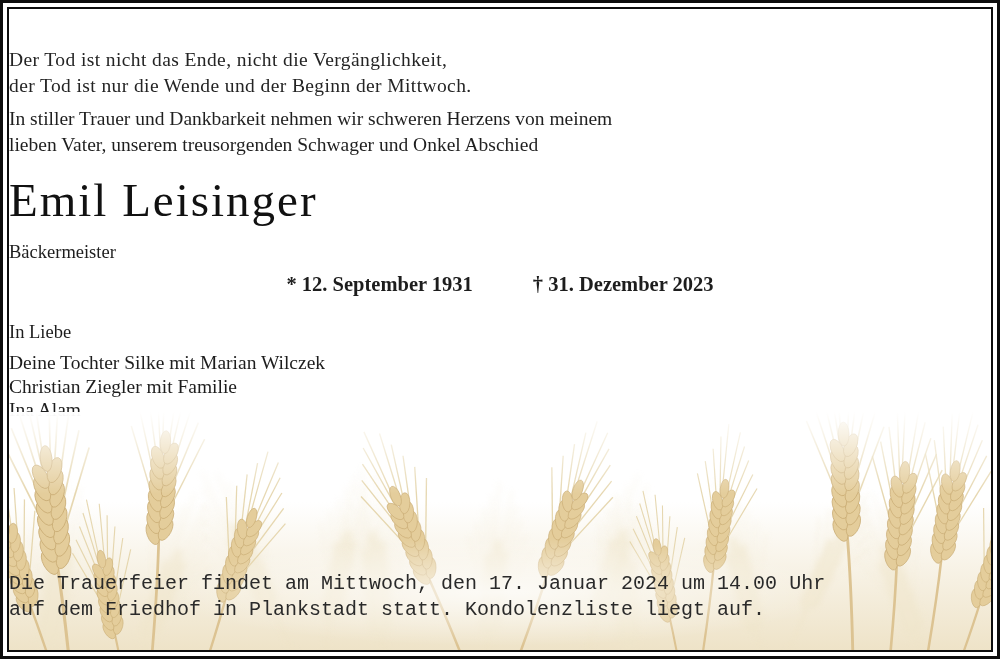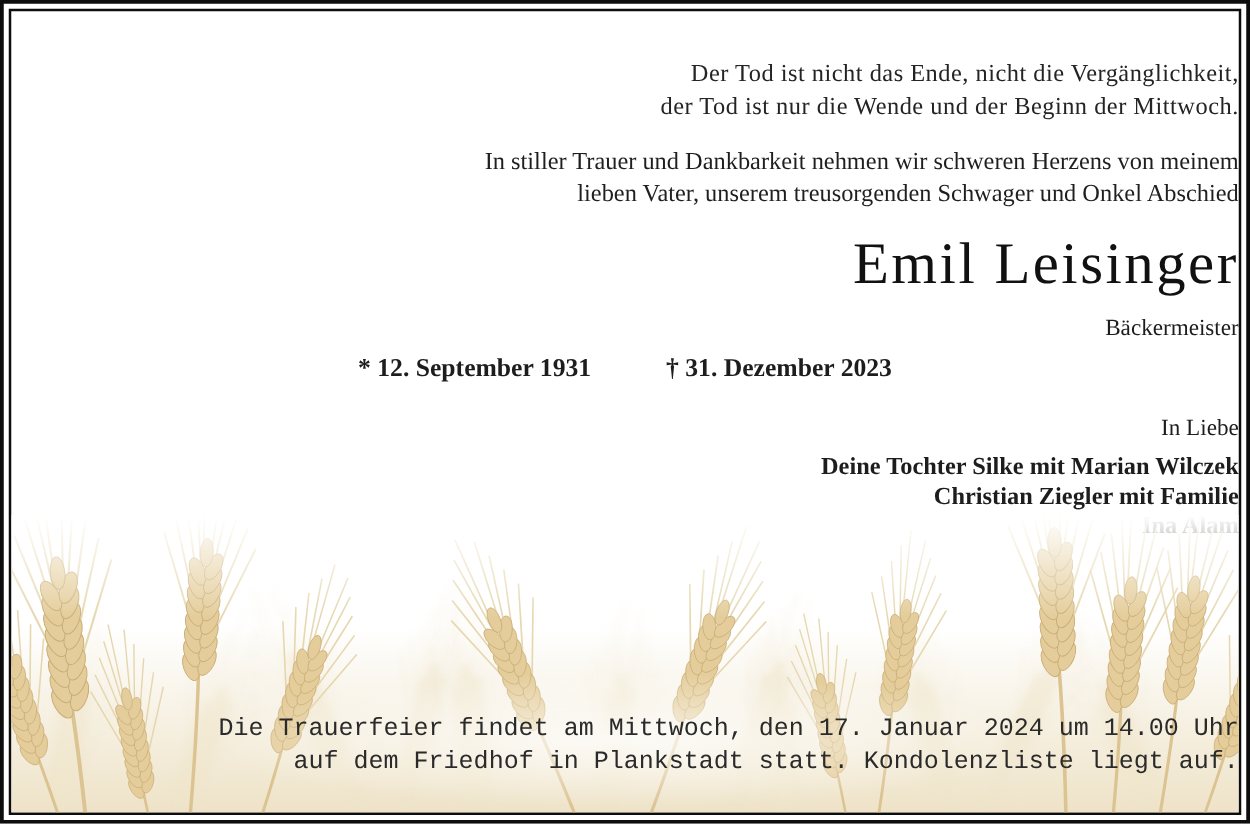--- a/index.html
+++ b/index.html
@@ -1,30 +1,30 @@
 <!DOCTYPE html>
 <html><head>
 <meta charset="utf-8">
 <style>
   html,body{margin:0;padding:0;background:#ffffff;}
   body{width:1000px;height:659px;position:relative;overflow:hidden;
        font-family:"Liberation Serif", serif;color:#1d1d1d;}
 
   .card-outer{position:absolute;inset:0;border:3px solid #0d0d0d;padding:4px;box-sizing:border-box;background:#fff;}
   .card-inner{width:100%;height:100%;border:2px solid #0d0d0d;box-sizing:border-box;
-              position:relative;overflow:hidden;background:#fff;text-align:right;}
+              position:relative;overflow:hidden;background:#fff;text-align:left;}
 
   .quote{margin-top:38px;font-size:19.5px;line-height:25.5px;letter-spacing:.4px;color:#242424;}
-  .intro{margin-top:19px;font-size:19.5px;line-height:25.5px;color:#1f1f1f;}
-  .deceased-name{margin-top:15px;font-size:47px;line-height:56px;letter-spacing:2px;color:#111;padding-left:23px;}
+  .intro{margin-top:8px;font-size:19.5px;line-height:25.5px;color:#1f1f1f;}
+  .deceased-name{margin-top:15px;font-size:47px;line-height:56px;letter-spacing:2px;color:#111;}
   .profession{margin-top:13px;font-size:18.5px;font-weight:normal;line-height:22px;}
   .dates{margin-top:9px;display:flex;justify-content:center;gap:60px;
          font-size:20.5px;font-weight:bold;line-height:24px;}
   .in-liebe{margin-top:26px;font-size:18.5px;line-height:20px;}
-  .mourners{margin-top:9px;font-size:19.5px;font-weight:bold;line-height:23.5px;}
+  .mourners{margin-top:9px;font-size:19.5px;font-weight:normal;line-height:23.5px;}
   .funeral{position:absolute;left:0;right:0;bottom:28px;z-index:5;
            font-size:20px;line-height:25.5px;color:#2a2a2a;font-family:Liberation Mono, monospace;}
 
   .wheat-wrap{position:absolute;left:0;right:0;bottom:0;height:238px;z-index:1;pointer-events:none;}
   .wheat-wrap svg{display:block;width:100%;height:100%;}
 </style>
 </head>
 <body>
 
 <div class="card-outer">

